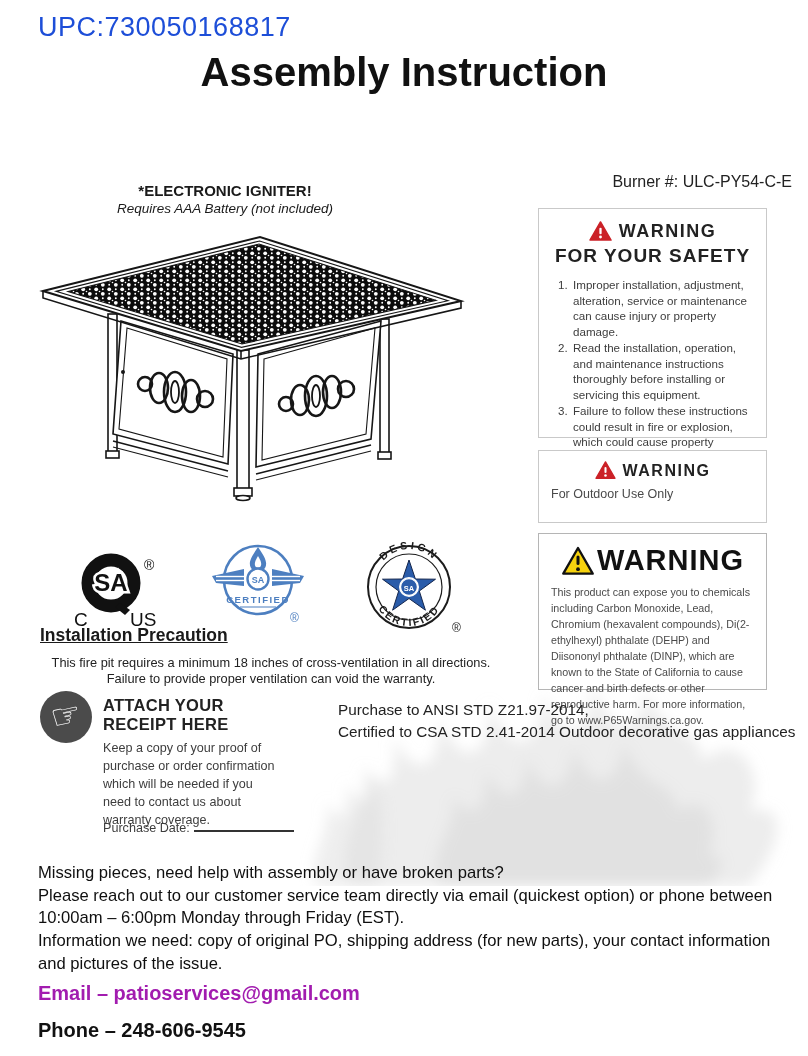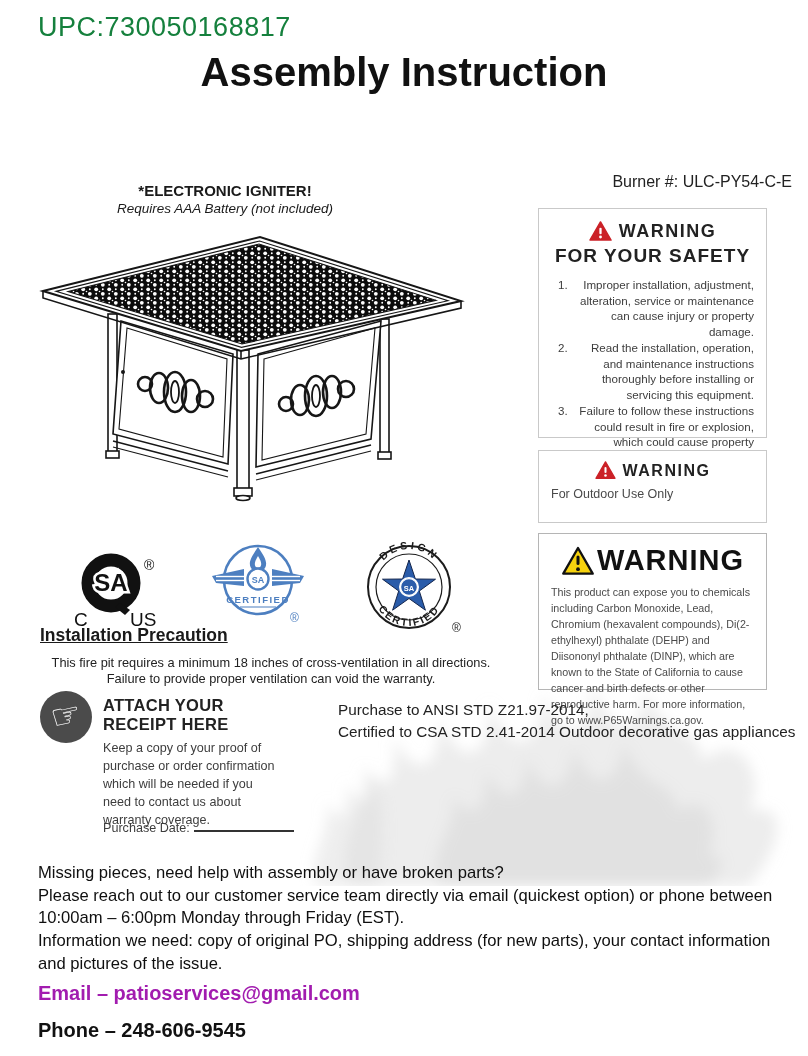--- a/index.html
+++ b/index.html
@@ -1,37 +1,37 @@
 <!DOCTYPE html>
 <html><head>
 <meta charset="utf-8">
 <style>
   html,body{margin:0;padding:0;background:#fff;}
   .page{position:relative;width:808px;height:1056px;background:#fff;overflow:hidden;
         font-family:"Liberation Sans",sans-serif;color:#1a1a1a;}
   .abs{position:absolute;}
   
-  .upc{left:38px;top:12px;font-size:27px;letter-spacing:0.5px;color:#15803d;}
+  .upc{left:38px;top:12px;font-size:27px;letter-spacing:0.5px;color:#1d4ed8;}
   .doc-title{left:0;top:50px;width:100%;text-align:center;font-size:40px;font-weight:bold;color:#111;}
   
   .igniter{left:70px;top:182px;width:310px;text-align:center;z-index:2;}
   .igniter .l1{font-size:15px;font-weight:bold;}
   .igniter .l2{font-size:13.5px;font-style:italic;margin-top:2px;}
   
   .burner{left:538px;top:173px;width:262px;text-align:right;font-size:16px;color:#222;padding-right:8px;box-sizing:border-box;}
   
   .wbox{left:538px;width:229px;background:#fff;border:1px solid #c9c9c9;box-sizing:border-box;z-index:2;}
   .wbox1{top:208px;height:230px;padding:12px 12px 10px 12px;}
   .wbox2{top:450px;height:73px;padding:10px 12px;}
   .wbox3{top:533px;height:157px;padding:8px 12px;border-color:#b5b5b5;}
   .whead{display:flex;align-items:center;justify-content:center;gap:7px;}
   .whead .wtxt{font-size:18px;font-weight:bold;letter-spacing:1.5px;color:#222;}
   .wsub{text-align:center;font-size:19px;font-weight:bold;letter-spacing:1px;margin-top:3px;color:#222;}
   .wlist{margin:10px 0 0 0;padding-left:20px;font-size:11.6px;line-height:1.34;color:#3d3d3d;}
-  .wlist li{margin-bottom:1px;padding-left:2px;text-align:right;}
+  .wlist li{margin-bottom:1px;padding-left:2px;}
   .wbox2 .whead .wtxt{font-size:16px;}
   .wbox2 .wbody{font-size:12.5px;color:#4a4a4a;margin-top:7px;text-align:left;}
   .w3head{display:flex;align-items:center;justify-content:center;gap:2px;margin-top:2px;}
   .w3head .wtxt{font-size:29px;font-weight:bold;letter-spacing:1px;color:#111;}
   .w3body{font-size:10.7px;line-height:1.5;color:#4a4a4a;margin-top:7px;}
   
   .drawing{left:28px;top:224px;width:492px;height:312px;z-index:2;}
   
   .logo{z-index:2;}
   .logo-csa{left:56px;top:546px;}

